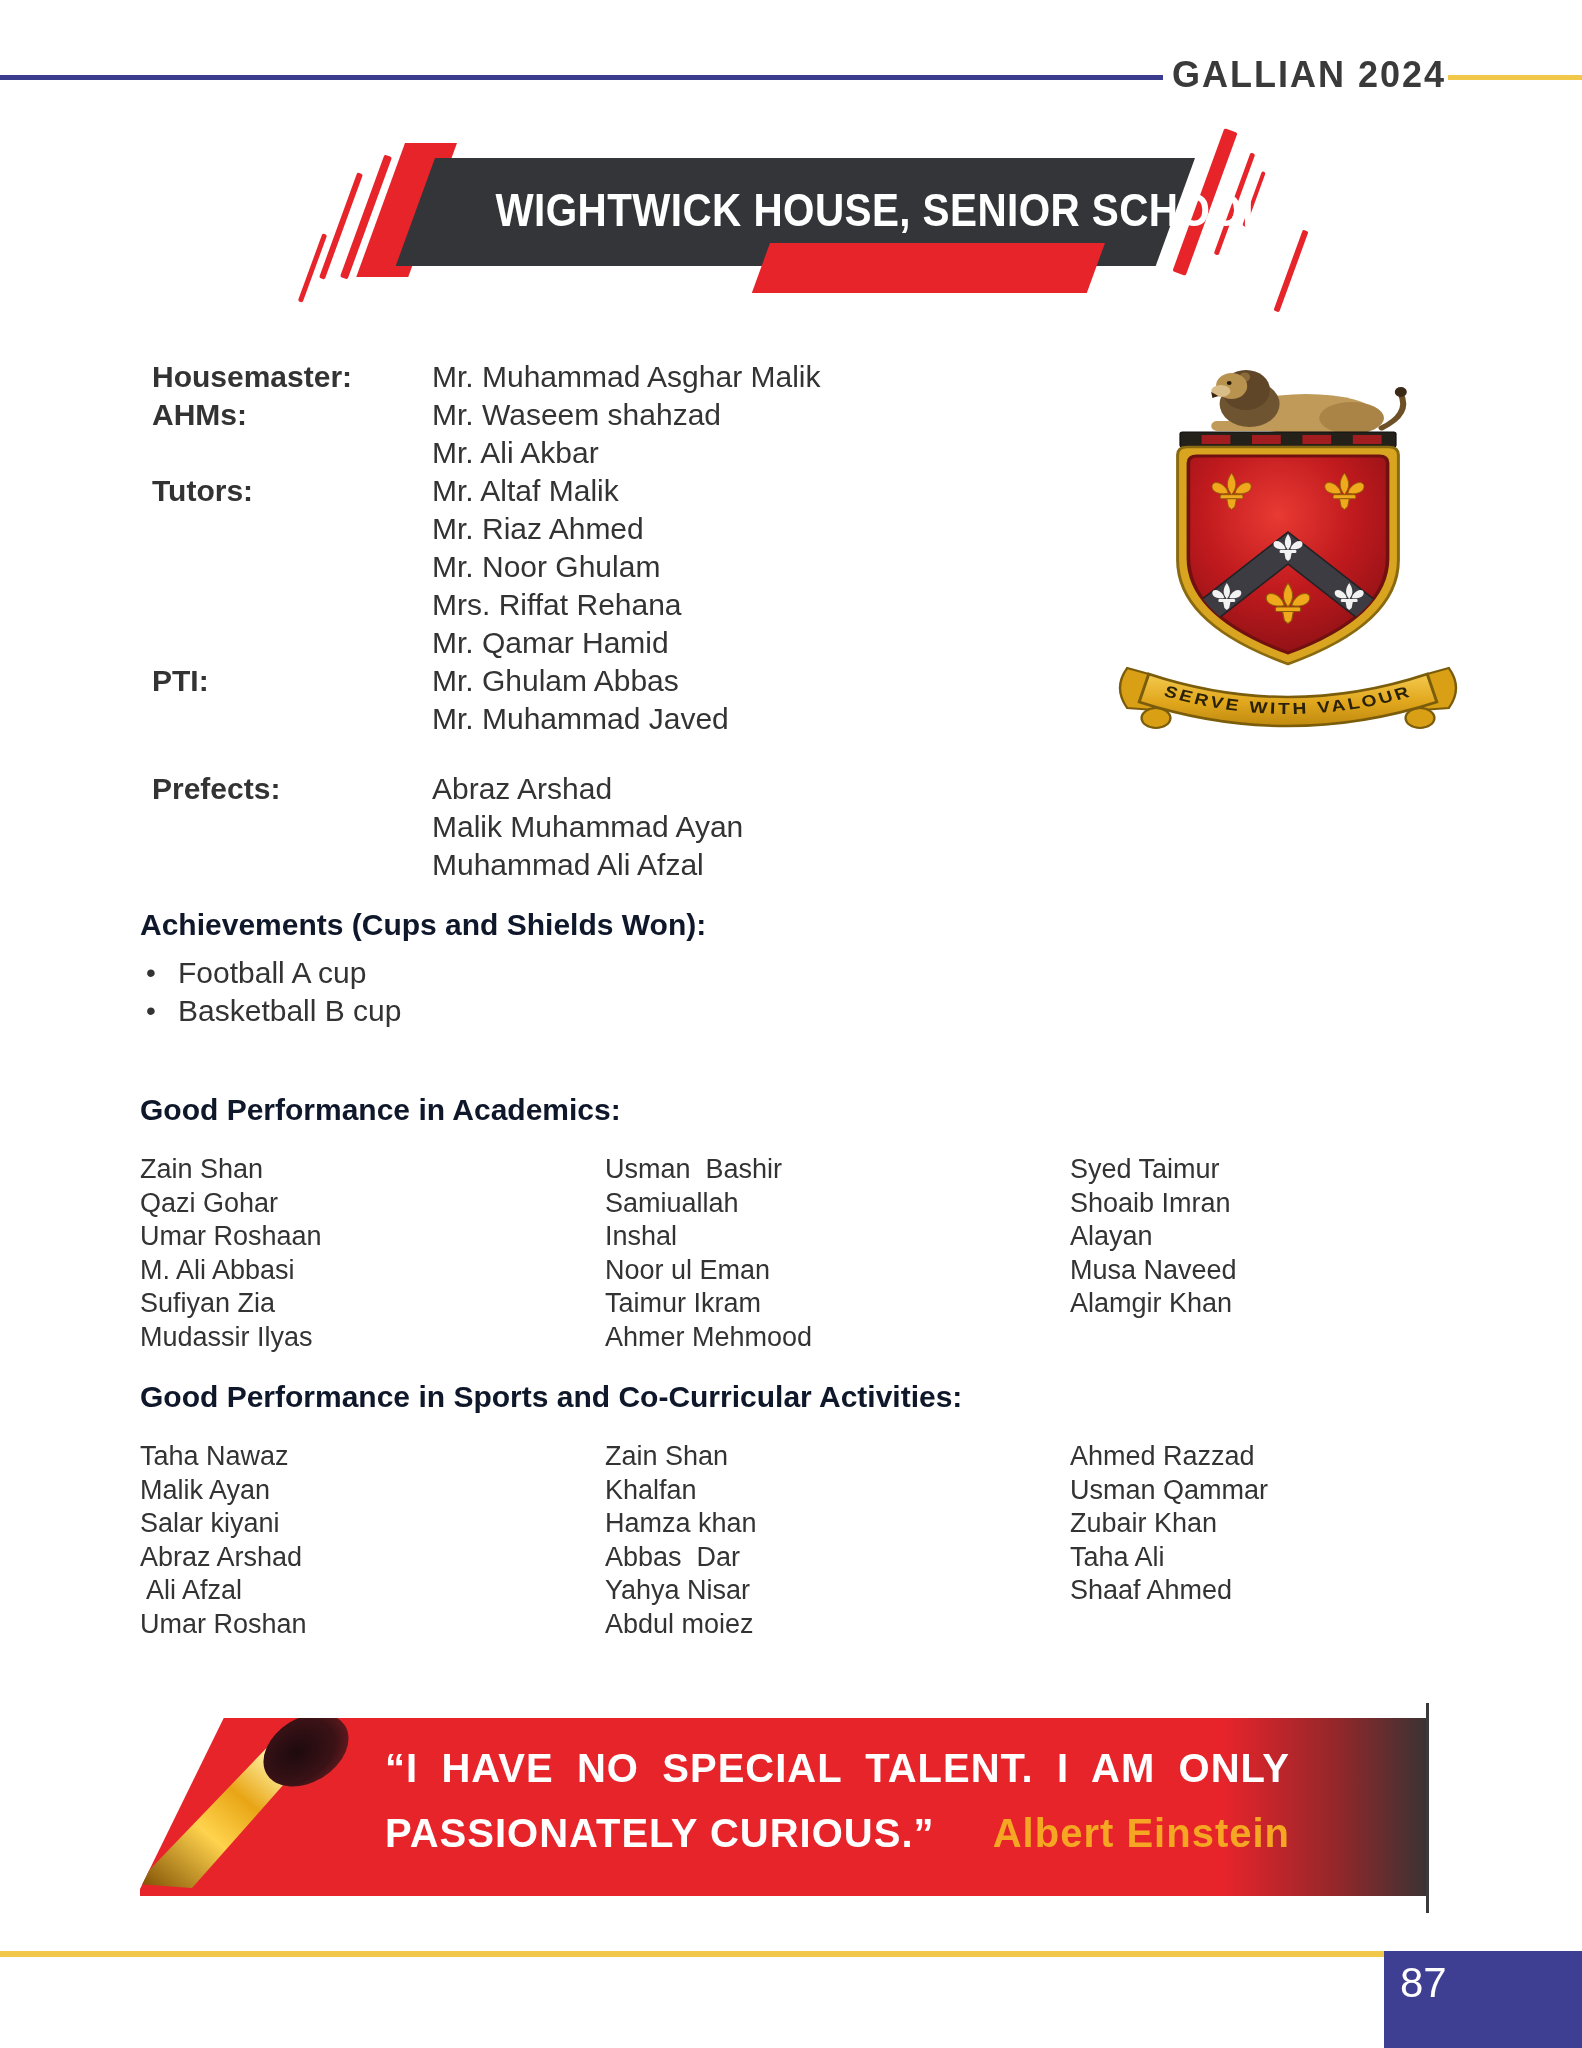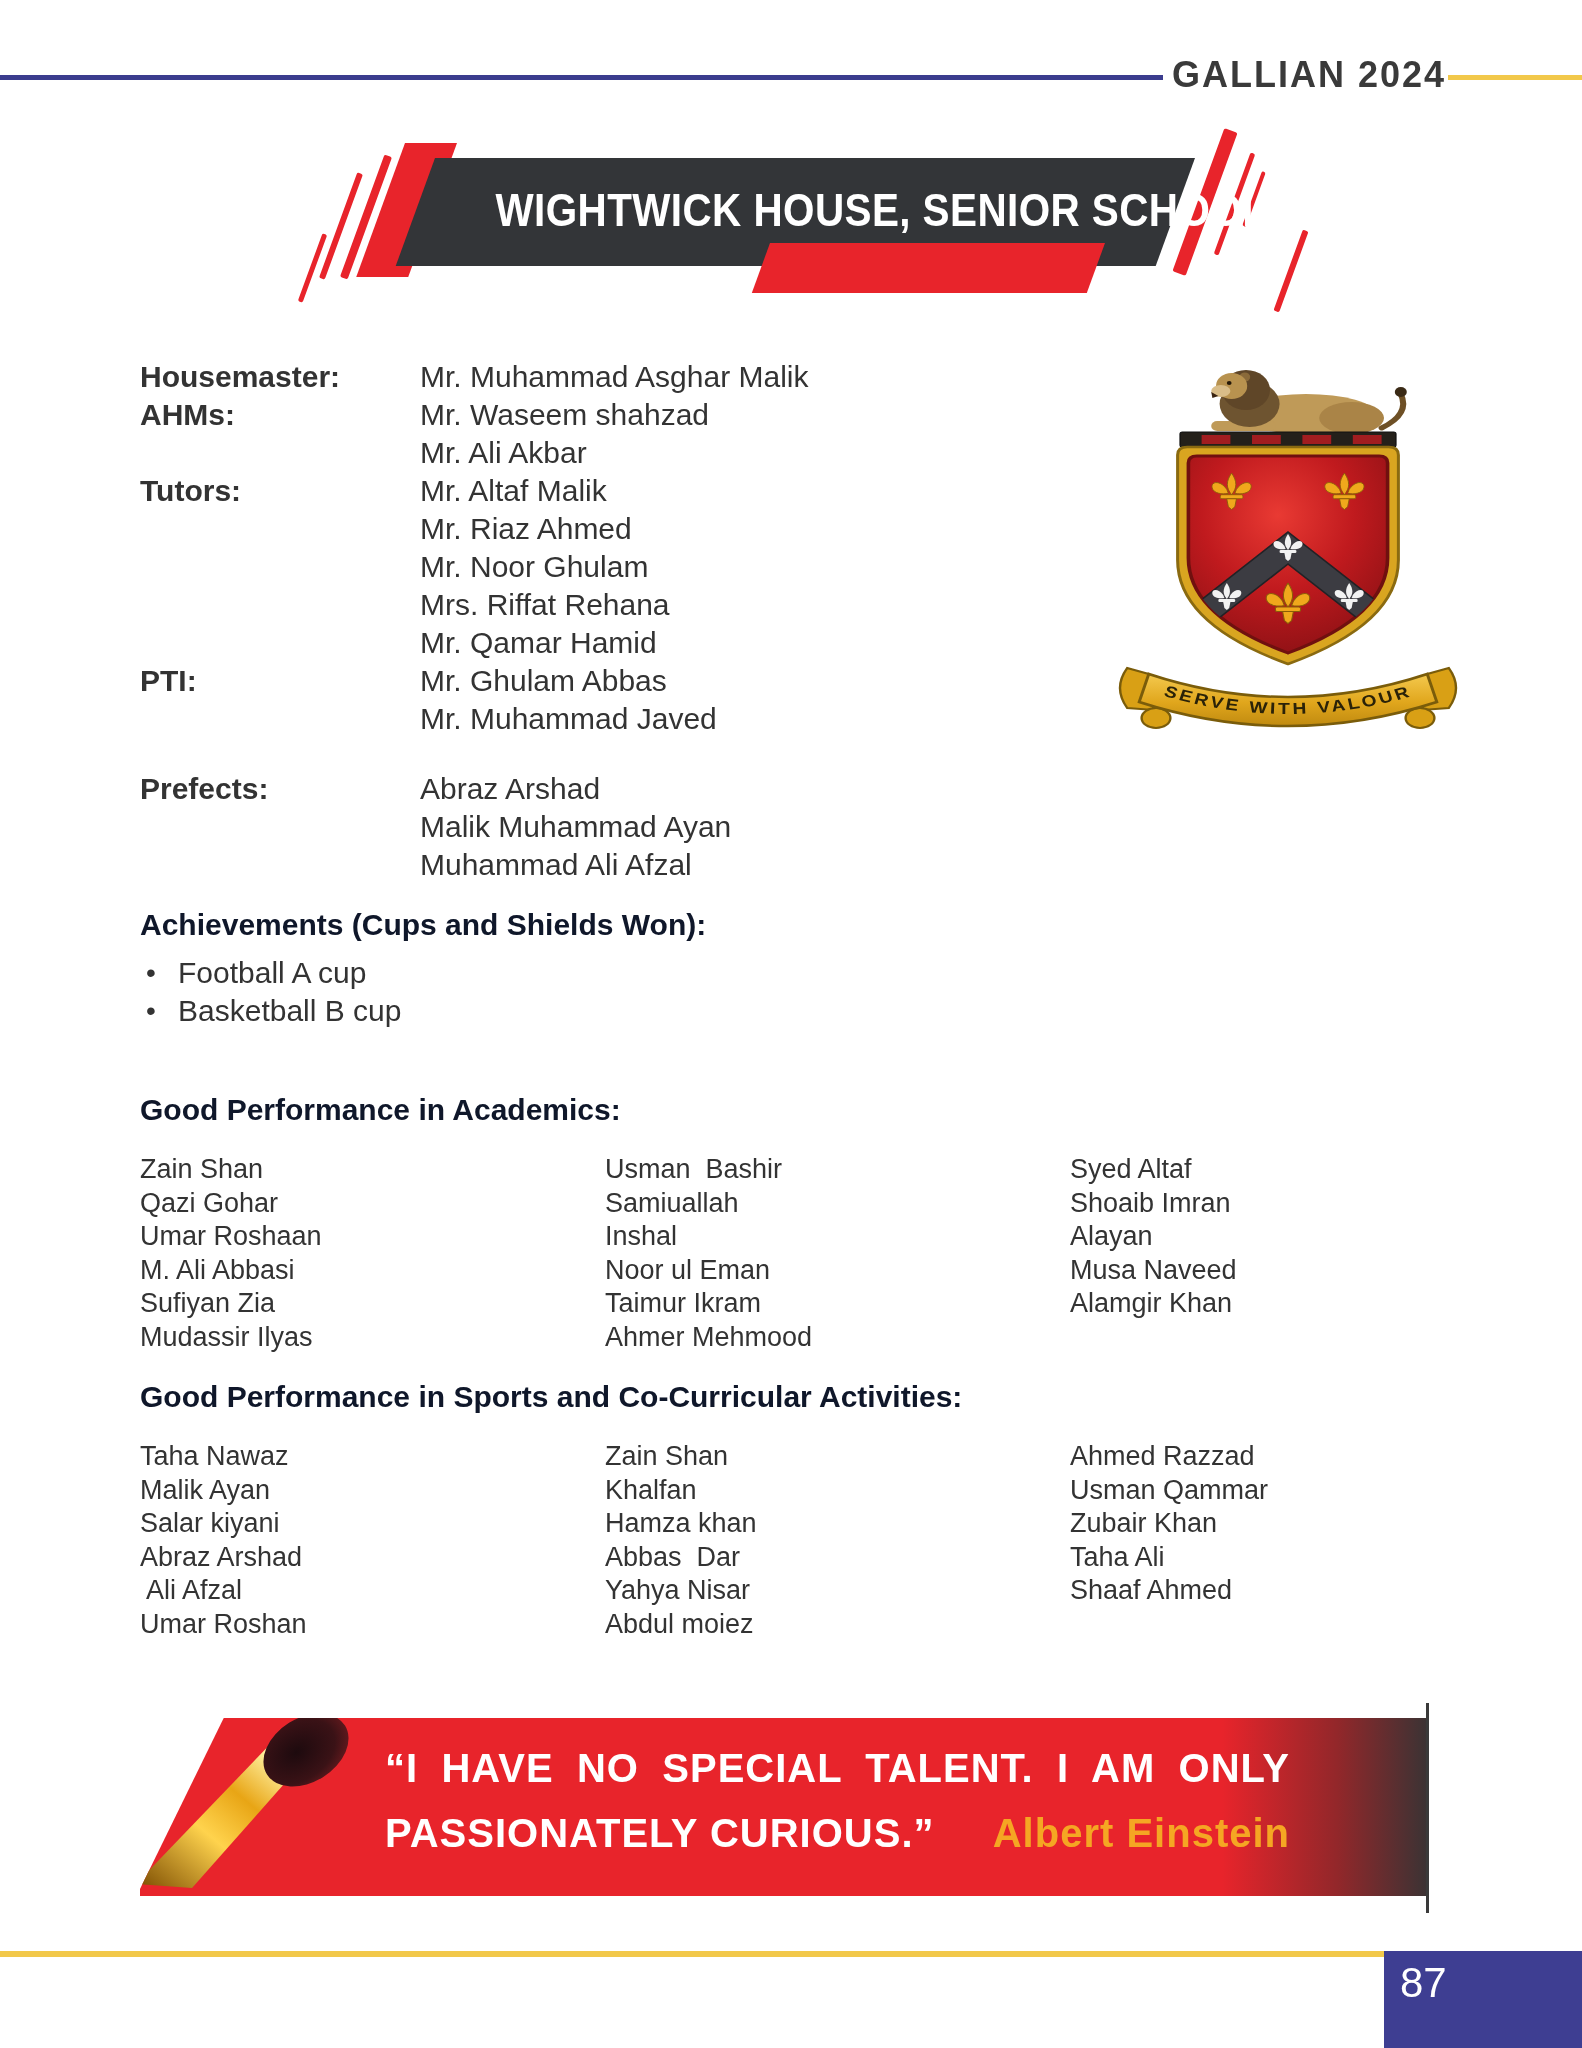--- a/index.html
+++ b/index.html
@@ -38,21 +38,21 @@
   .sr2{left:1232px;top:20px;width:5px;height:108px;}
   .sr3{left:1252px;top:40px;width:4px;height:58px;}
   .sr4{left:1288px;top:98px;width:6px;height:86px;}
   .banner-title{
     position:absolute;left:445px;top:52px;width:720px;text-align:center;
     font-size:47px;font-weight:bold;color:#ffffff;white-space:nowrap;
     transform:scaleX(0.86);transform-origin:center;letter-spacing:0.5px;
   }
   
   .staff{position:absolute;left:140px;top:358px;width:860px;}
-  .staff-row{display:flex;}
+  .staff-row{display:flex;margin-left:12px;}
   .staff-label{width:280px;font-weight:bold;font-size:30px;line-height:38px;color:#333;}
   .staff-name{font-size:30px;line-height:38px;white-space:pre;color:#333;}
   .prefects{position:absolute;left:140px;top:770px;width:860px;}
   
   .achievements{position:absolute;left:140px;top:908px;width:900px;}
   .sec-heading{font-size:30px;font-weight:bold;color:#0f172a;}
   .ach-list{margin-top:12px;}
   .ach-item{font-size:30px;line-height:38px;color:#333;padding-left:38px;position:relative;}
   .ach-item::before{content:"\2022";position:absolute;left:6px;font-size:28px;}
   
@@ -262,21 +262,21 @@
       </div>
       <div class="col">
         <div class="name">Usman  Bashir</div>
         <div class="name">Samiuallah</div>
         <div class="name">Inshal</div>
         <div class="name">Noor ul Eman</div>
         <div class="name">Taimur Ikram</div>
         <div class="name">Ahmer Mehmood</div>
       </div>
       <div class="col">
-        <div class="name">Syed Altaf</div>
+        <div class="name">Syed Taimur</div>
         <div class="name">Shoaib Imran</div>
         <div class="name">Alayan</div>
         <div class="name">Musa Naveed</div>
         <div class="name">Alamgir Khan</div>
       </div>
     </div>
   </div>
 
   <div class="names-section sports">
     <div class="sec-heading">Good Performance in Sports and Co-Curricular Activities:</div>

